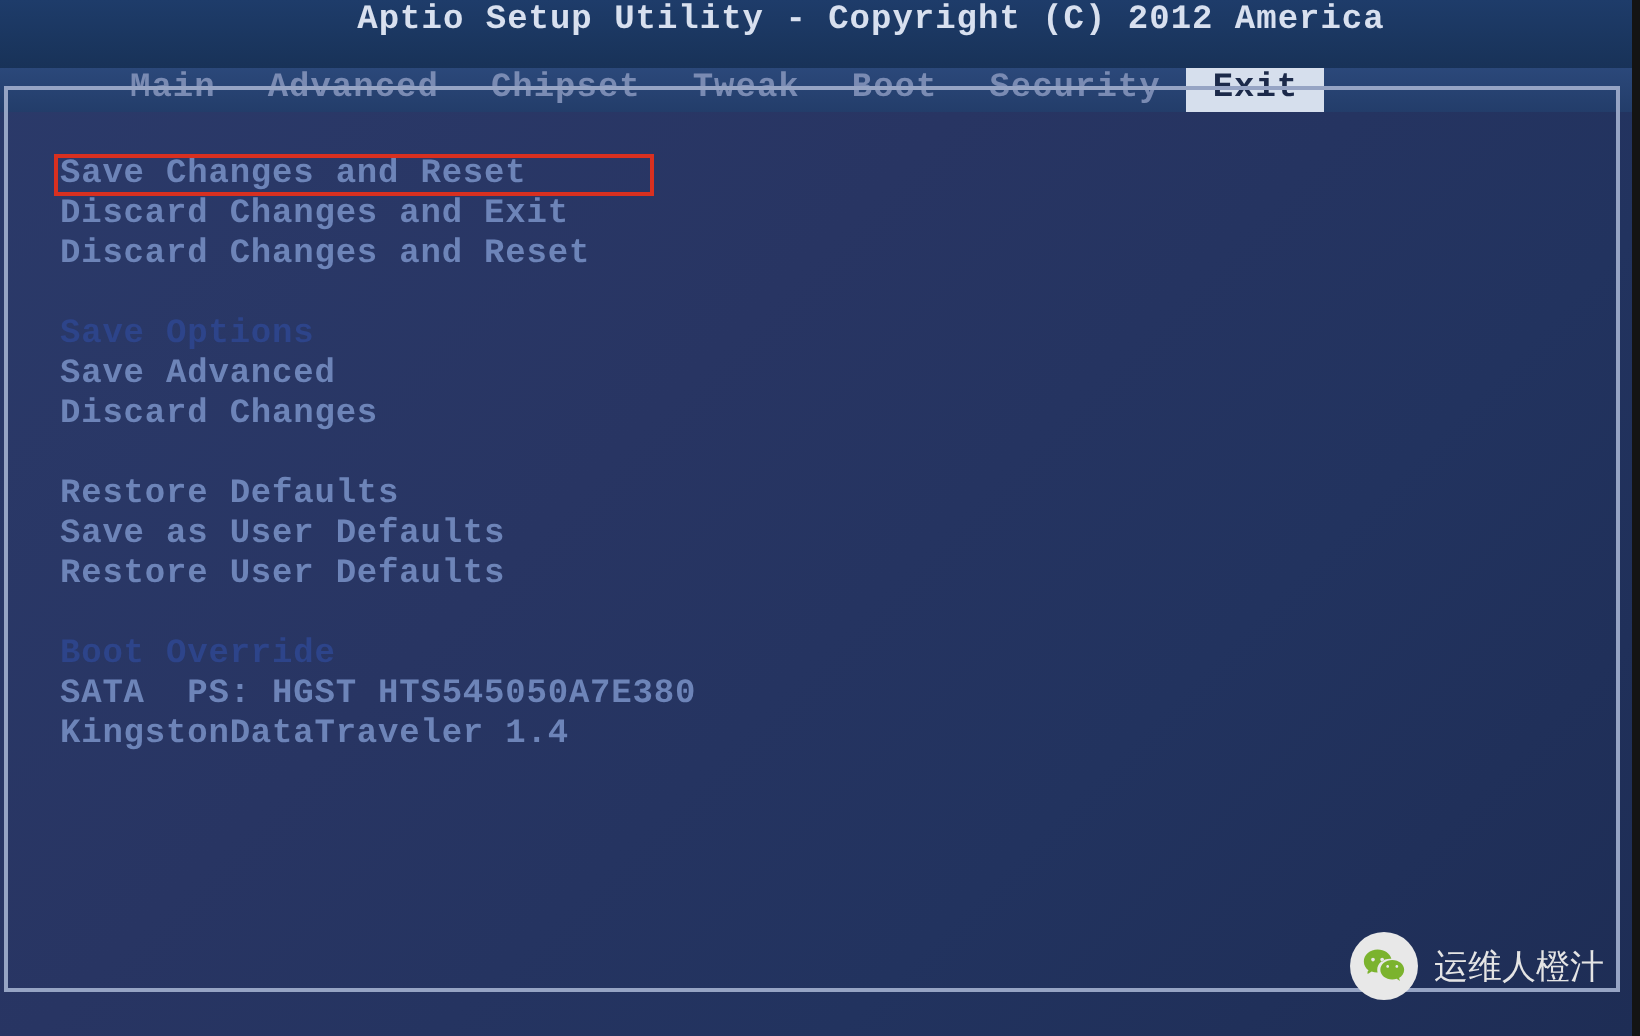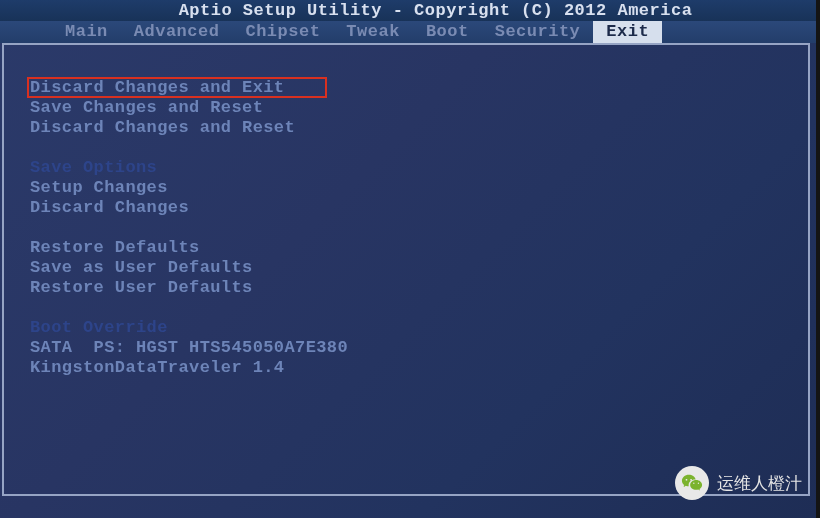--- a/index.html
+++ b/index.html
@@ -13,21 +13,21 @@
     position: relative;
   }
   .screen {
     position: absolute;
     top: 0; left: 0;
     width: 816px;
     height: 518px;
     background: linear-gradient(135deg, #2b3a6a 0%, #283563 40%, #22335f 70%, #1e2d55 100%);
   }
   .title-bar {
-    height: 21px;
+    height: 34px;
     background: linear-gradient(180deg, #1e3c6a 0%, #183258 100%);
     color: #d8e0ef;
     text-align: center;
     font-weight: bold;
     letter-spacing: 0.5px;
     line-height: 21px;
     white-space: nowrap;
     overflow: hidden;
     padding-left: 55px;
   }
@@ -110,26 +110,26 @@
     <div class="menu-item"><span>Tweak</span></div>
     <div class="menu-item"><span>Boot</span></div>
     <div class="menu-item"><span>Security</span></div>
     <div class="menu-item active"><span>Exit</span></div>
   </div>
 
   <div class="panel-border"></div>
 
   <div class="panel-content">
     <div class="spacer"></div>
+    <div class="bios-line clickable">Save Changes and Reset</div>
     <div class="bios-line clickable">Discard Changes and Exit</div>
-    <div class="bios-line clickable">Save Changes and Reset</div>
     <div class="bios-line clickable">Discard Changes and Reset</div>
     <div class="spacer"></div>
     <div class="bios-line heading">Save Options</div>
-    <div class="bios-line clickable">Setup Changes</div>
+    <div class="bios-line clickable">Save Advanced</div>
     <div class="bios-line clickable">Discard Changes</div>
     <div class="spacer"></div>
     <div class="bios-line clickable">Restore Defaults</div>
     <div class="bios-line clickable">Save as User Defaults</div>
     <div class="bios-line clickable">Restore User Defaults</div>
     <div class="spacer"></div>
     <div class="bios-line heading">Boot Override</div>
     <div class="bios-line clickable">SATA  PS: HGST HTS545050A7E380</div>
     <div class="bios-line clickable">KingstonDataTraveler 1.4</div>
   </div>

